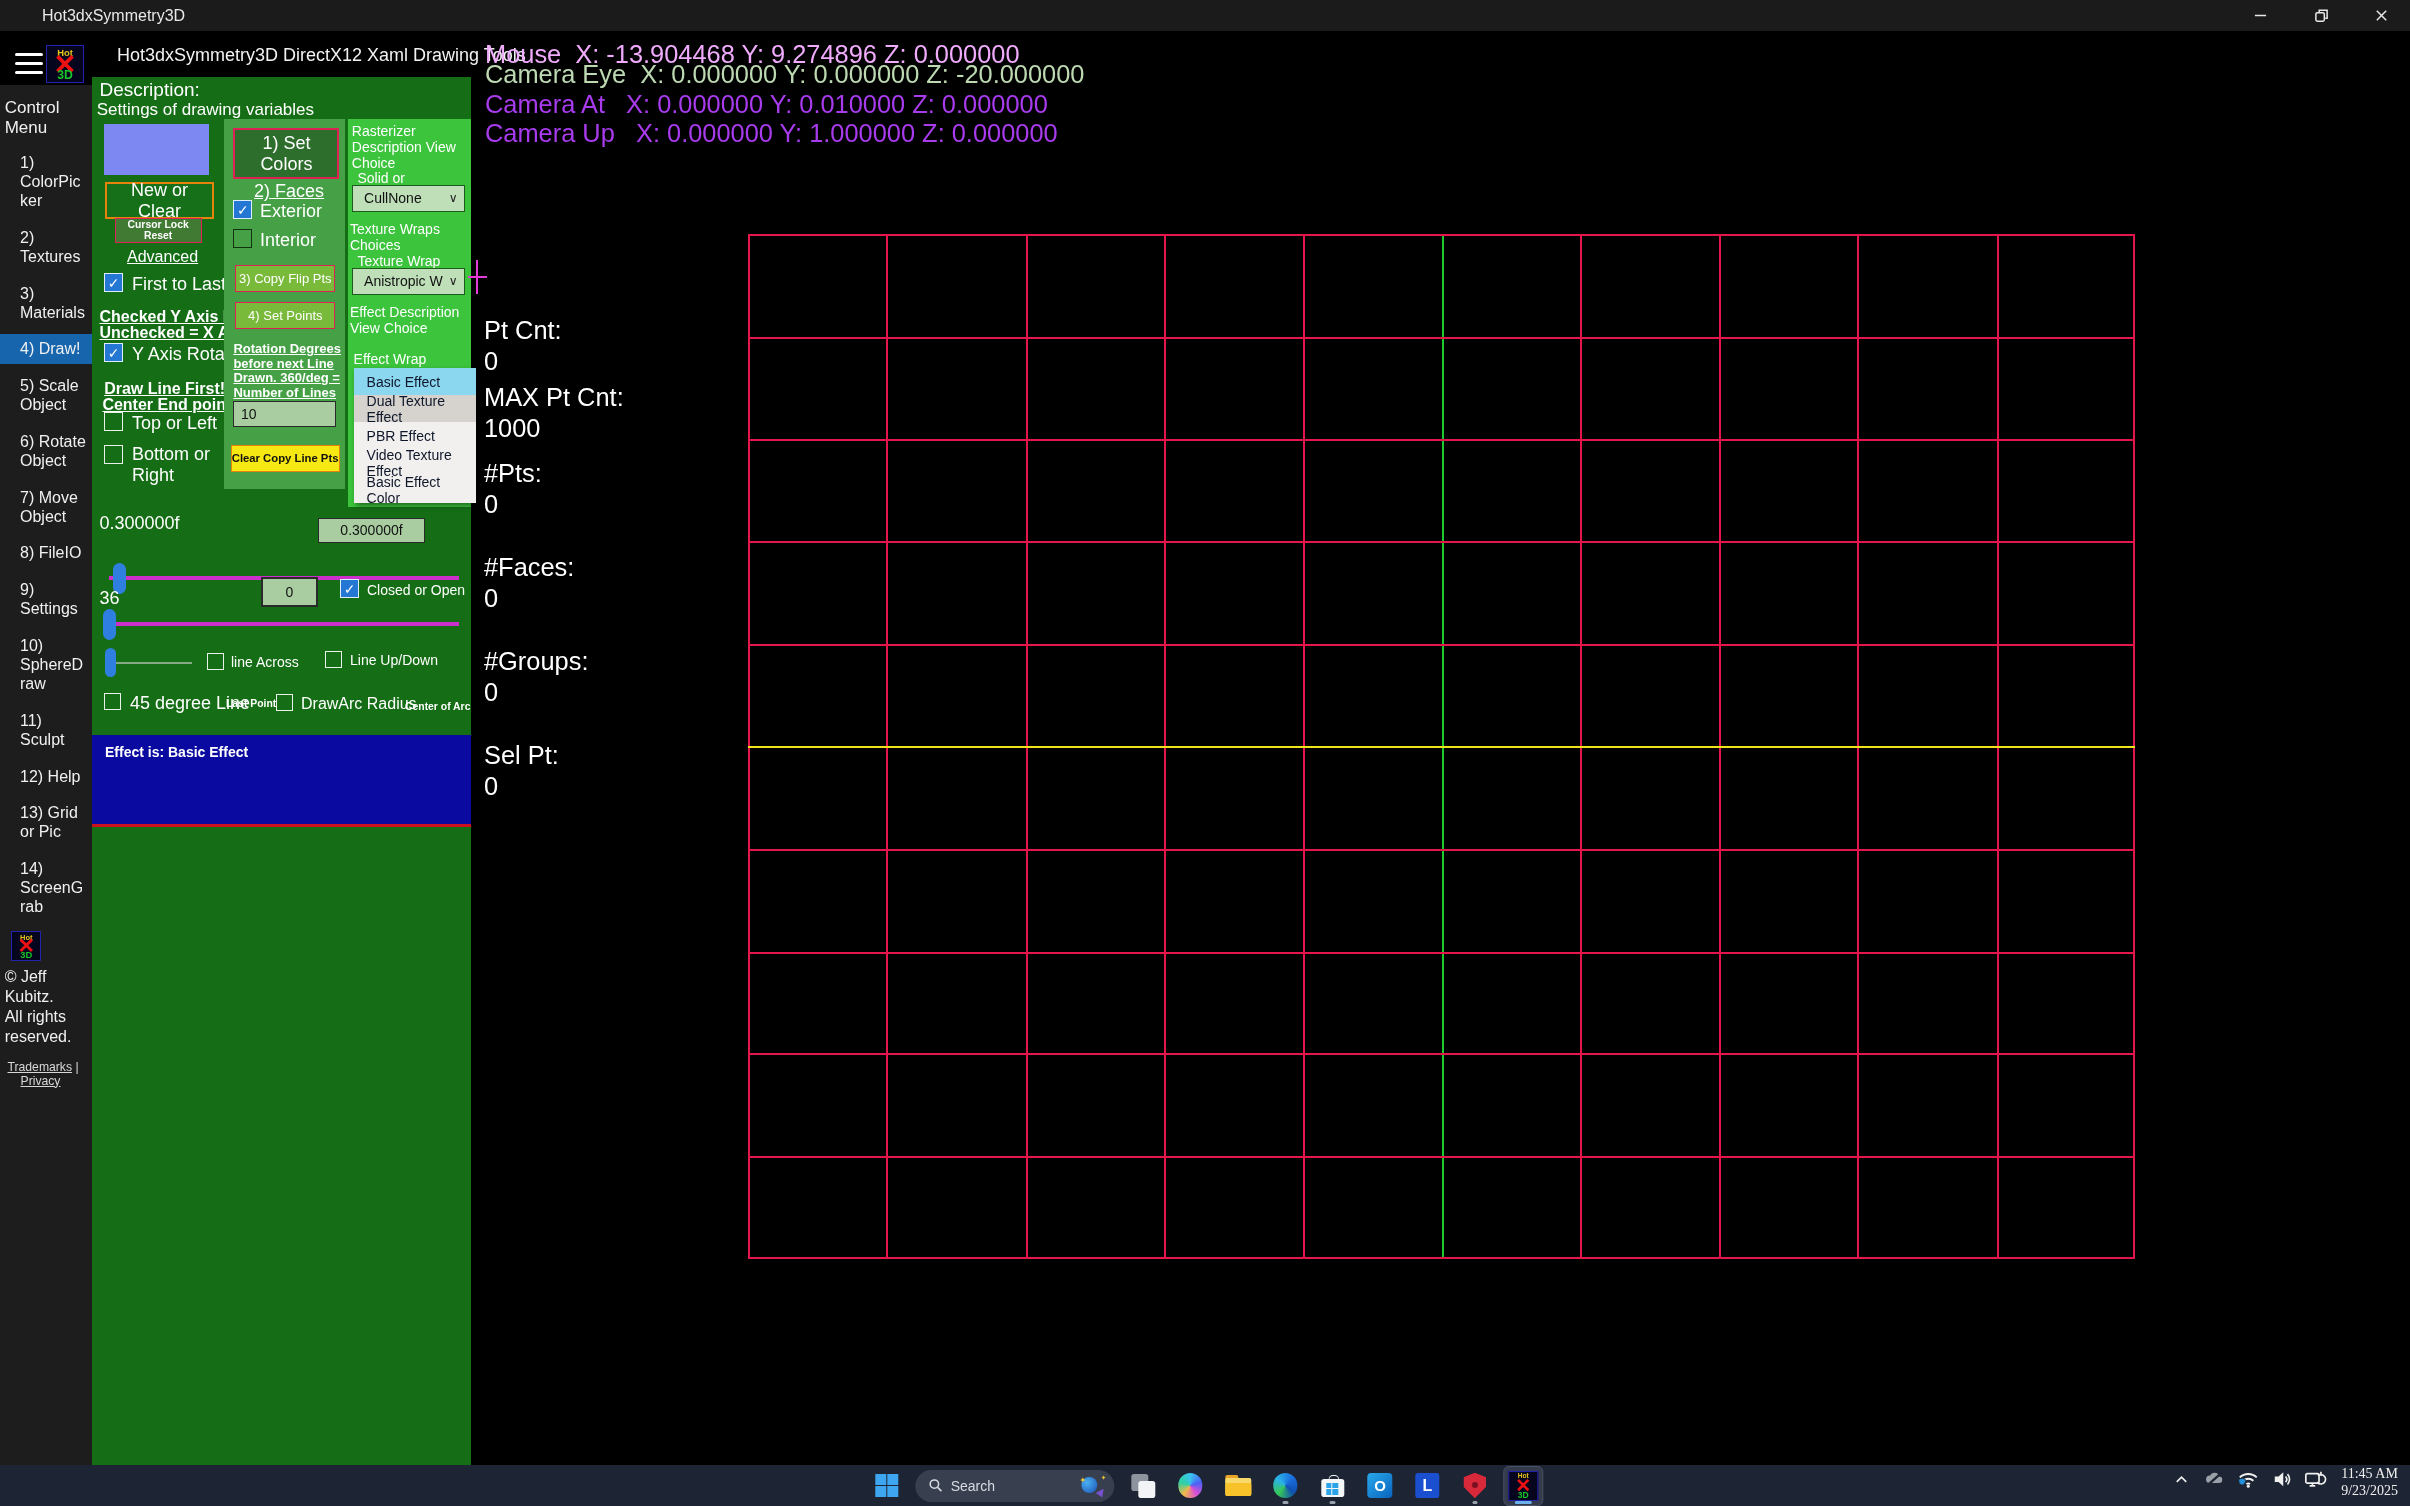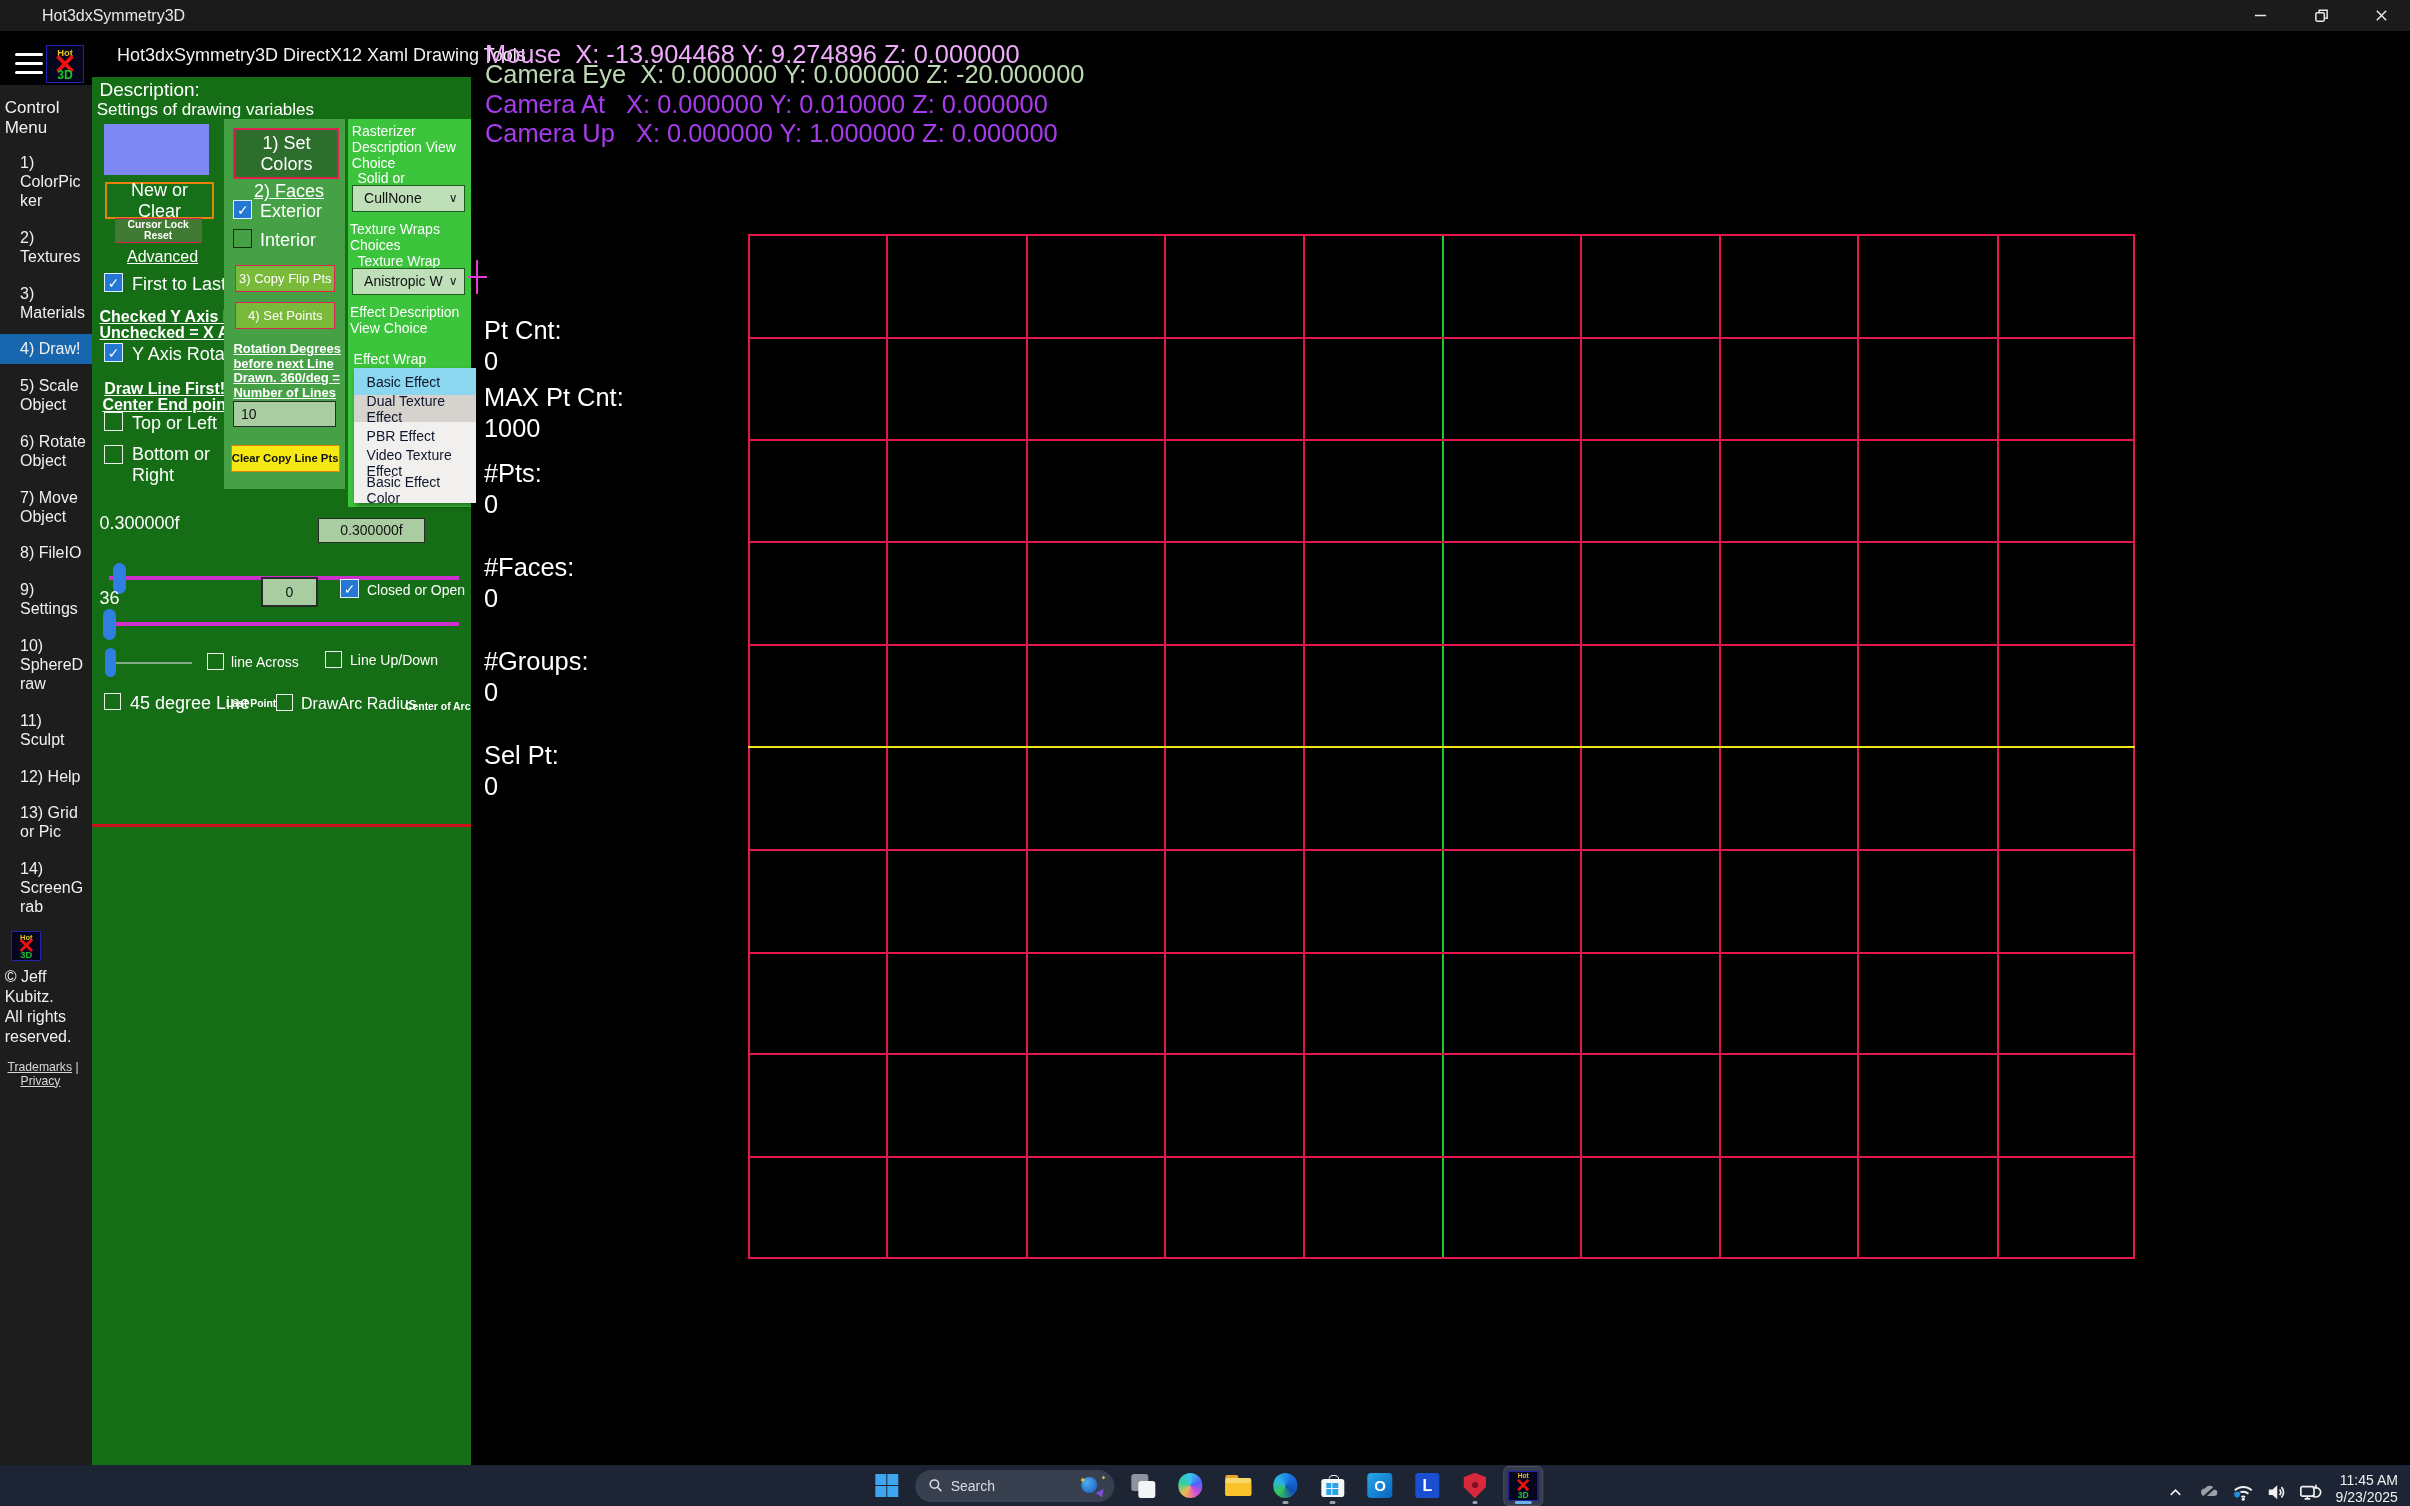--- a/index.html
+++ b/index.html
@@ -105,21 +105,21 @@
   .edge{width:24.5px;height:24.5px;border-radius:50%;background:conic-gradient(from 220deg,#35c75a,#2bb3e8,#1a6fe0,#0f4fb0,#35c75a);}
   .store{position:relative;width:22.6px;height:22.6px;}
   .store .bag{position:absolute;left:0;top:4.7px;width:22.6px;height:18px;background:#f4f6f8;border-radius:2.8px;}
   .store .handle{position:absolute;left:6.6px;top:0.9px;width:9.4px;height:7.5px;border:1.9px solid #f4f6f8;border-bottom:none;border-radius:4.7px 4.7px 0 0;}
   .store .wgrid{position:absolute;left:4.7px;top:8.5px;display:grid;grid-template-columns:5.6px 5.6px;grid-template-rows:5.6px 5.6px;gap:0.9px;}
   .store .wgrid i{background:#2ba3e8;}
   .outlook{width:24.5px;height:24.5px;border-radius:3.8px;background:linear-gradient(135deg,#28a8ea,#0a64c0);display:flex;align-items:center;justify-content:center;color:#fff;font-weight:bold;font-size:15px;}
   .letterl{width:24.5px;height:24.5px;border-radius:2.8px;background:#1a4fd0;display:flex;align-items:center;justify-content:center;color:#fff;font-weight:bold;font-size:16px;}
   .shield-red{width:22.6px;height:25.4px;background:#d8293a;clip-path:polygon(50% 0,100% 18%,100% 55%,50% 100%,0 55%,0 18%);position:relative;}
   .shield-red i{position:absolute;left:50%;top:35%;transform:translateX(-50%);width:6.6px;height:6.6px;border-radius:50%;background:#7a1020;}
-  #tb-tray{position:absolute;right:5.6px;top:0;height:100%;display:flex;align-items:flex-end;gap:6px;}
+  #tb-tray{position:absolute;right:5.6px;top:0;height:100%;display:flex;align-items:flex-start;gap:6px;font-family:Liberation Serif, serif;}
   .tray-ic{width:28px;height:28px;display:flex;align-items:center;justify-content:center;cursor:pointer;}
   #clock{text-align:right;font-size:14px;line-height:17px;color:#f0f0f0;padding:0 7.5px 0 5.6px;cursor:pointer;}
 </style>
 </head>
 <body>
 
 <div class="abs" id="titlebar">
   <div class="abs" id="win-title">Hot3dxSymmetry3D</div>
   <div class="abs winbtn" style="right:121px;">
     <svg viewBox="0 0 16 16">
@@ -278,20 +278,23 @@
   <div class="chk small" style="left:233px;top:574px;"></div>
   <div class="p-lbl" style="left:258px;top:575px;font-size:14px;">Line Up/Down</div>
 
   <div class="chk small" style="left:12.2px;top:616px;"></div>
   <div class="p-lbl" style="left:38px;top:616px;font-size:18px;">45 degree Line</div>
   <div class="p-lbl" style="left:134px;top:621px;font-size:10.4px;font-weight:bold;">Last Point</div>
   <div class="chk small" style="left:184px;top:617px;"></div>
   <div class="p-lbl" style="left:209px;top:618px;font-size:16px;">DrawArc Radius</div>
   <div class="p-lbl" style="left:313px;top:624px;font-size:10.4px;font-weight:bold;">Center of Arc</div>
 
+  <div class="abs" id="bluebox">
+    <div class="p-lbl" style="left:13px;top:9.4px;font-size:14px;font-weight:bold;">Effect is: Basic Effect</div>
+  </div>
   <div class="abs" id="redline"></div>
 </div>
 
 <div id="stats-host">
     <div class="abs stat" style="top: 315px;">
       <div>Pt Cnt:</div>
       <div>0</div>
     </div>
     <div class="abs stat" style="top: 382px;">
       <div>MAX Pt Cnt:</div>

